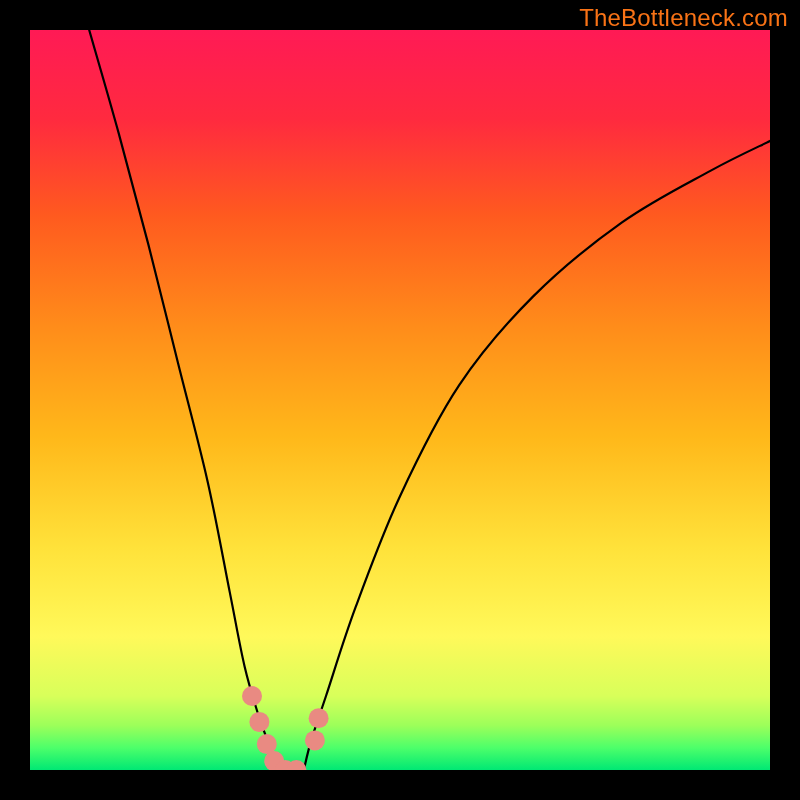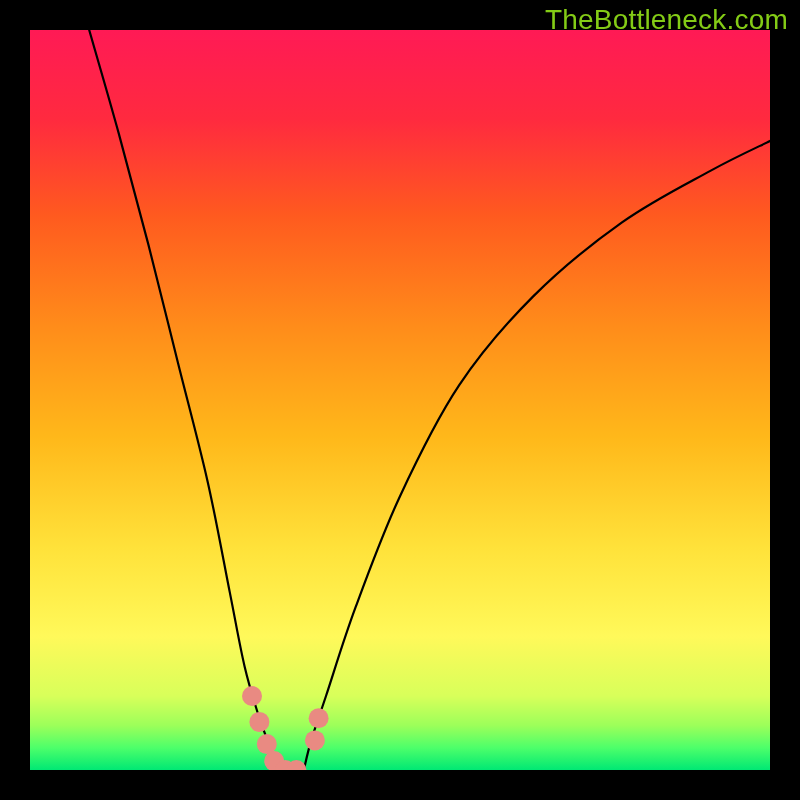--- a/index.html
+++ b/index.html
@@ -14,22 +14,22 @@
   .frame {
     position: relative;
     width: 800px;
     height: 800px;
     background: #000;
   }
   .watermark {
     position: absolute;
     top: 4px;
     right: 12px;
-    color: #84cc16;
-    font-size: 28px;
+    color: #f97316;
+    font-size: 24px;
     letter-spacing: 0.2px;
     z-index: 10;
   }
   svg {
     position: absolute;
     left: 0;
     top: 0;
   }
 </style>
 </head>

